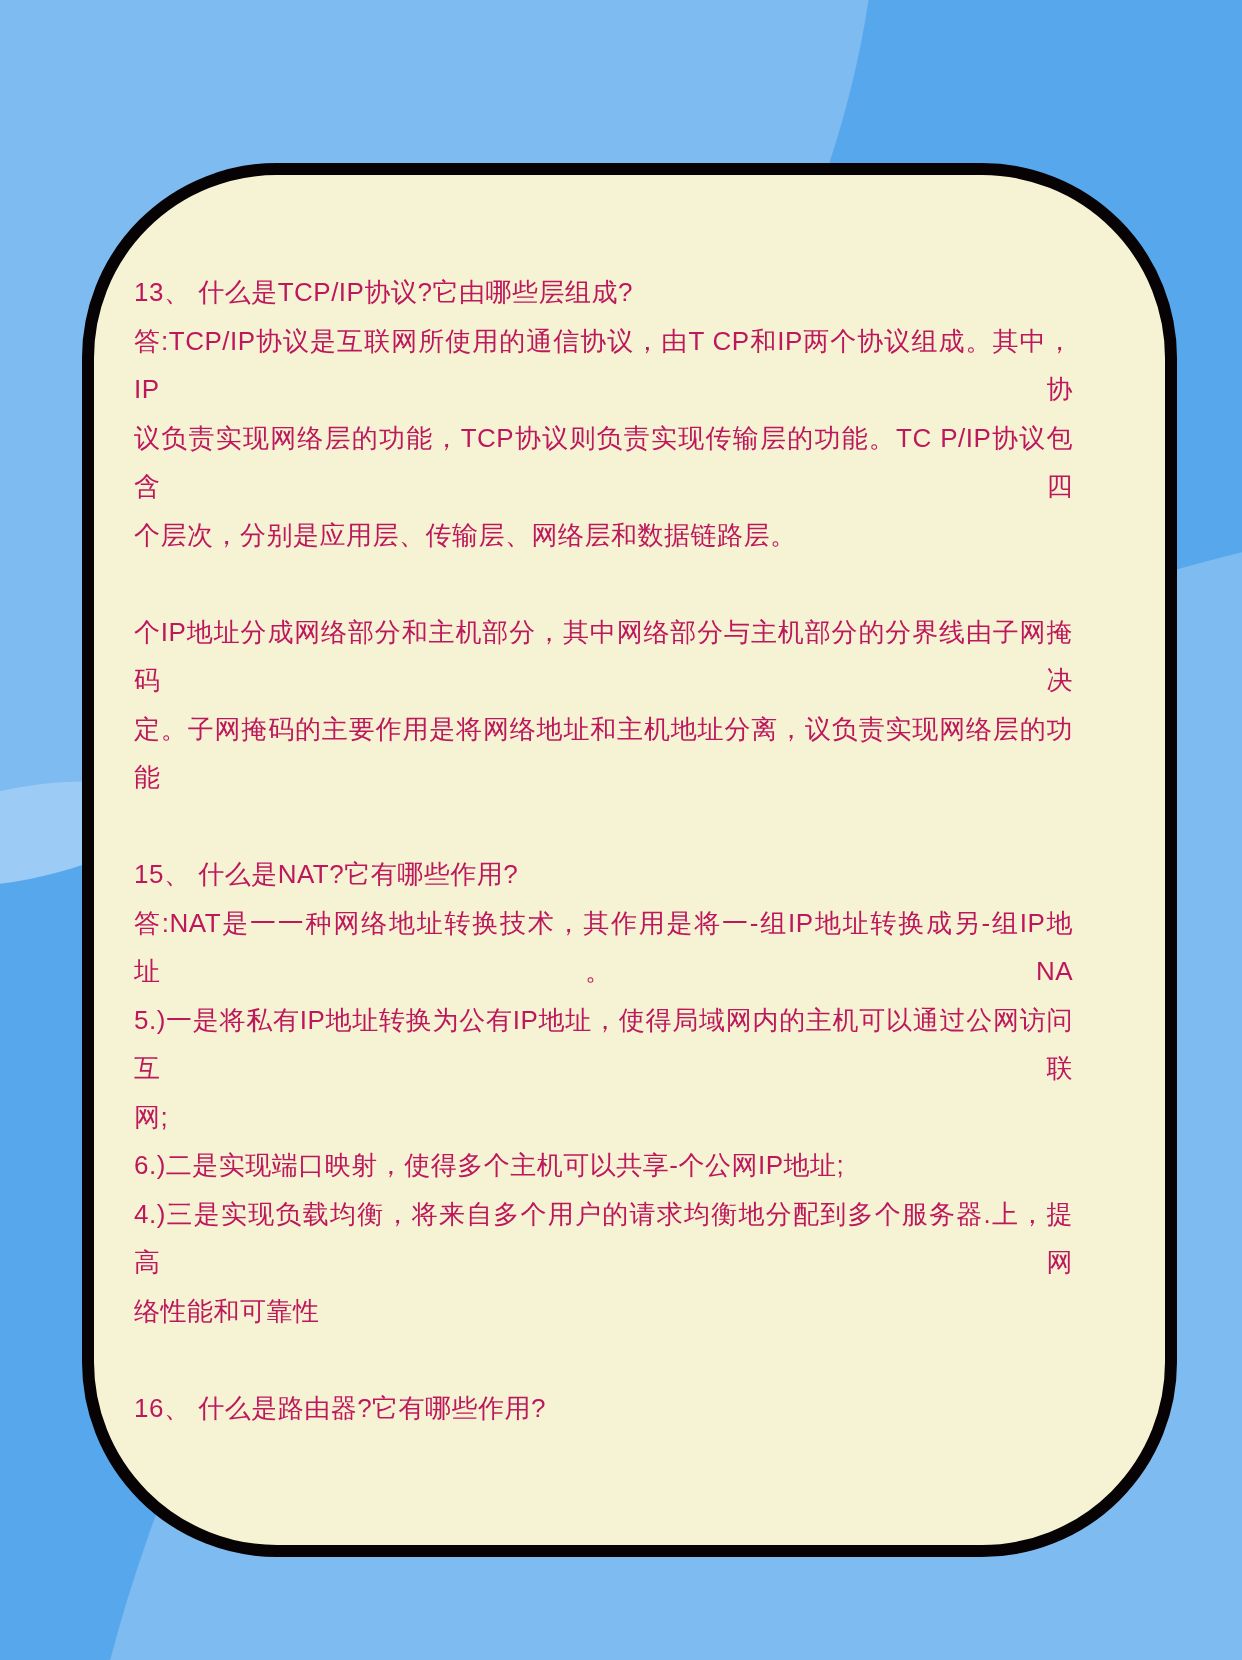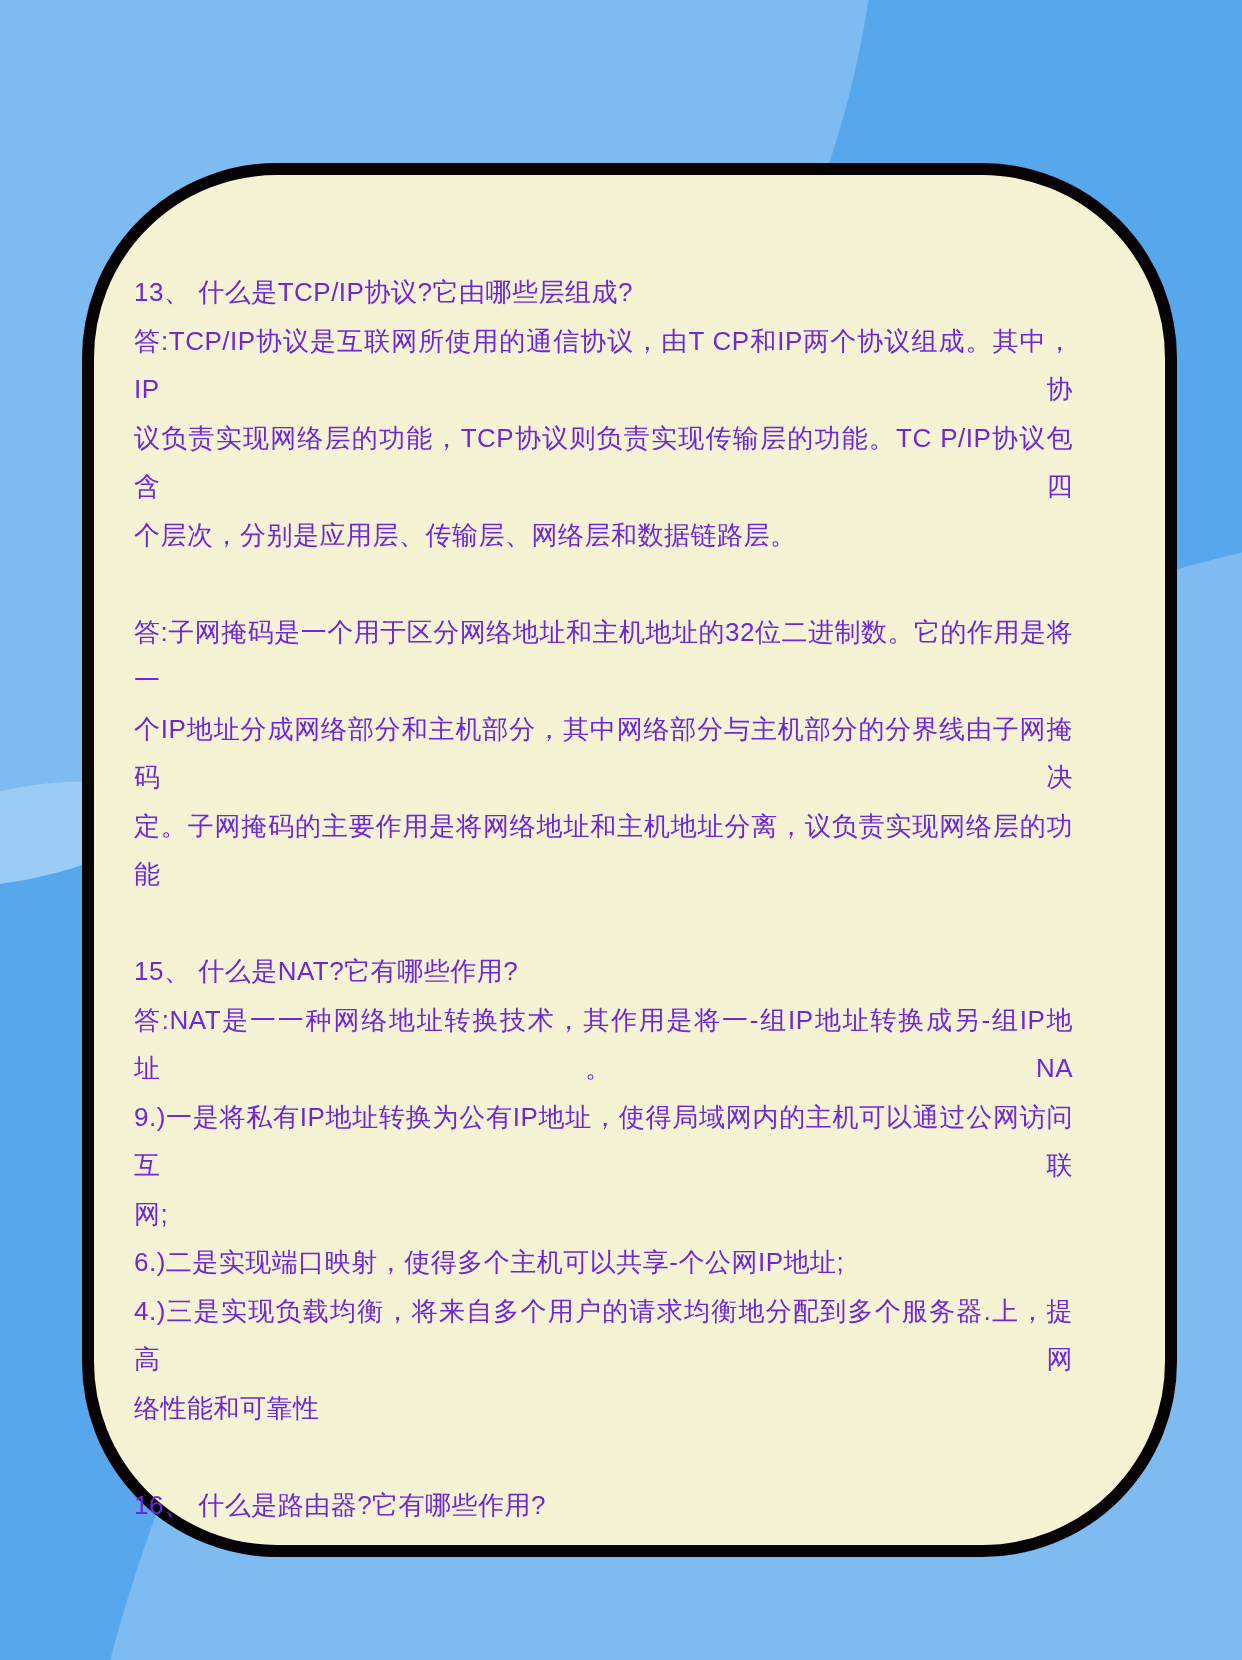--- a/index.html
+++ b/index.html
@@ -28,21 +28,21 @@
   }
   .section{margin:0;}
   .section + .section{margin-top:48.5px;}
   .line{
     font-size:26px;
     line-height:48.5px;
     font-weight:500;
     white-space:nowrap;
     text-align:left;
     letter-spacing:0.5px;
-    color:#6d28d9;
+    color:#be185d;
   }
   .line.full{
     white-space:normal;
     text-align:justify;
     text-align-last:justify;
   }
 </style>
 </head>
 <body>
 
@@ -53,29 +53,28 @@
 <div class="card">
 
   <div class="section">
     <div class="line">13、 什么是TCP/IP协议?它由哪些层组成?</div>
     <div class="line full">答:TCP/IP协议是互联网所使用的通信协议，由T CP和IP两个协议组成。其中，IP协</div>
     <div class="line full">议负责实现网络层的功能，TCP协议则负责实现传输层的功能。TC P/IP协议包含四</div>
     <div class="line">个层次，分别是应用层、传输层、网络层和数据链路层。</div>
   </div>
 
   <div class="section">
-    <div class="line full">答:子网掩码是一个用于区分网络地址和主机地址的32位二进制数。它的作用是将一</div>
     <div class="line full">个IP地址分成网络部分和主机部分，其中网络部分与主机部分的分界线由子网掩码决</div>
     <div class="line full">定。子网掩码的主要作用是将网络地址和主机地址分离，议负责实现网络层的功能</div>
   </div>
 
   <div class="section">
     <div class="line">15、 什么是NAT?它有哪些作用?</div>
     <div class="line full">答:NAT是一一种网络地址转换技术，其作用是将一-组IP地址转换成另-组IP地址。NA</div>
-    <div class="line full">9.)一是将私有IP地址转换为公有IP地址，使得局域网内的主机可以通过公网访问互联</div>
+    <div class="line full">5.)一是将私有IP地址转换为公有IP地址，使得局域网内的主机可以通过公网访问互联</div>
     <div class="line">网;</div>
     <div class="line">6.)二是实现端口映射，使得多个主机可以共享-个公网IP地址;</div>
     <div class="line full">4.)三是实现负载均衡，将来自多个用户的请求均衡地分配到多个服务器.上，提高网</div>
     <div class="line">络性能和可靠性</div>
   </div>
 
   <div class="section">
     <div class="line">16、 什么是路由器?它有哪些作用?</div>
 
   </div>

